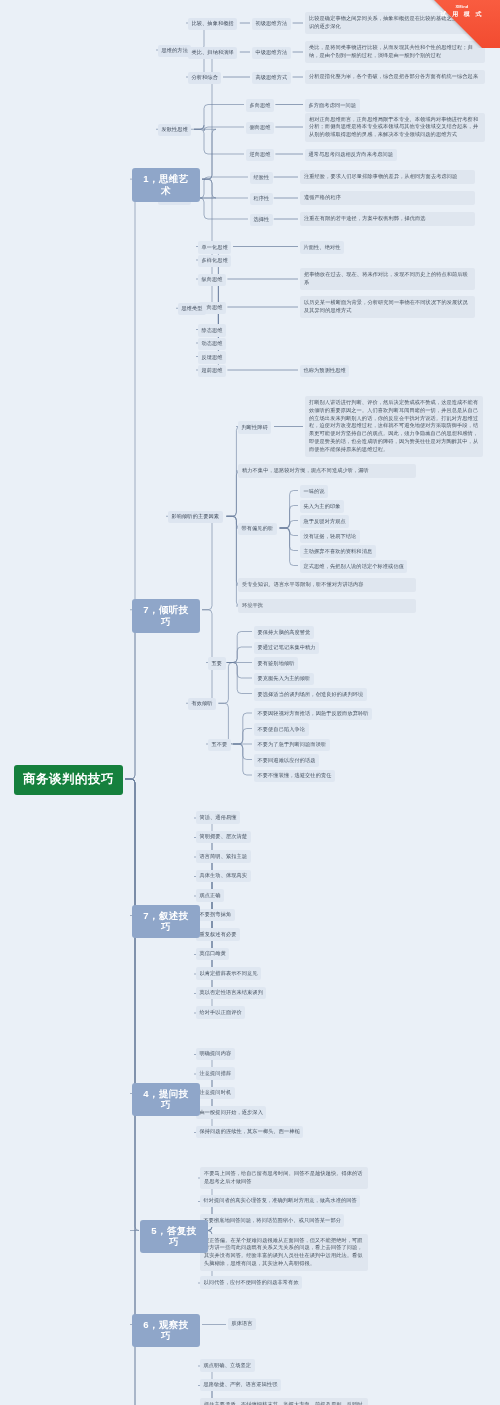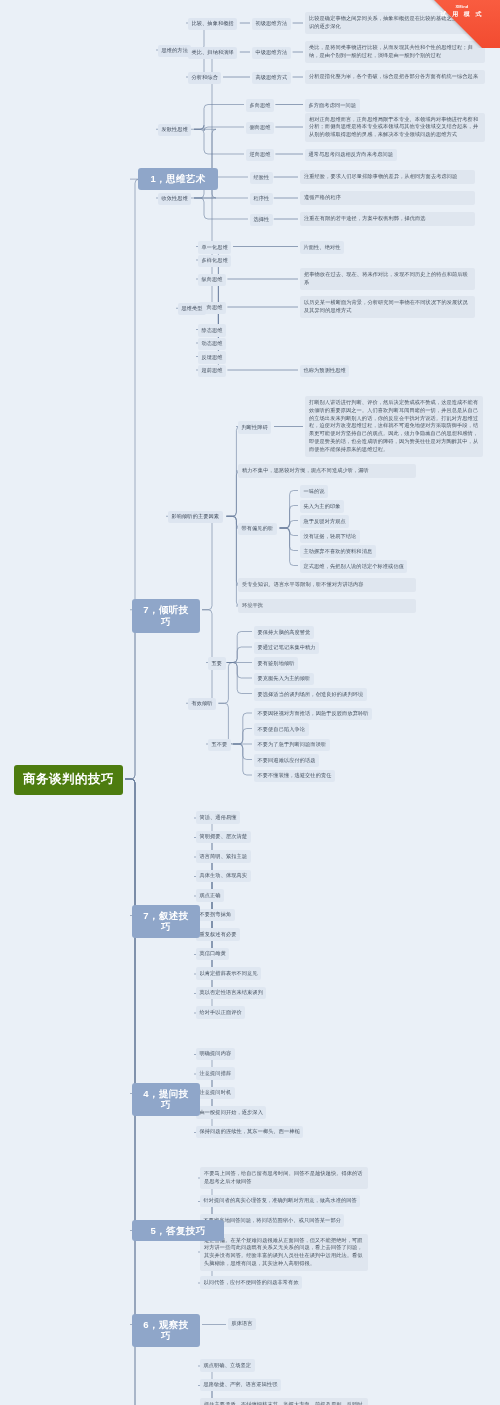--- a/index.html
+++ b/index.html
@@ -9,21 +9,21 @@
     font-family:"Liberation Sans","DejaVu Sans",sans-serif;
     background:#eaf0f7;
   }
   #canvas{ position:absolute; left:0; top:0; width:500px; height:1405px; }
   svg#links{ position:absolute; left:0; top:0; width:500px; height:1405px; pointer-events:none; }
 
   .node{ position:absolute; white-space:pre-wrap; }
 
   
   .root{
-    background:#4d7c0f; color:#ffffff; border-radius:3px;
+    background:#15803d; color:#ffffff; border-radius:3px;
     font-size:12.5px; font-weight:bold; letter-spacing:.5px;
     padding:7px 9px; line-height:1.25;
   }
   
   .lv1{
     background:#8fa6c9; color:#ffffff; border-radius:3px;
     font-size:9.5px; font-weight:bold; letter-spacing:.4px;
     padding:5px 8px; line-height:1.25; text-align:center;
   }
   
@@ -205,21 +205,21 @@
       <div class="node note" style="left: 300px; top: 268px; width: 175px;">把事物放在过去、现在、将来作对比，发现不同历史上的特点和前后联系</div>
       <div class="node lv3" style="left: 198px; top: 273.5px;">纵向思维</div>
       <div class="node note" style="left: 300px; top: 296px; width: 175px;">以历史某一横断面为背景，分析研究同一事物在不同状况下的发展状况及其异同的思维方式</div>
       <div class="node lv3" style="left: 198px; top: 301.5px;">横向思维</div>
       <div class="node lv3" style="left: 198px; top: 324px;">静态思维</div>
       <div class="node lv3" style="left: 198px; top: 337.5px;">动态思维</div>
       <div class="node lv3" style="left: 198px; top: 351px;">反馈思维</div>
       <div class="node lv3" style="left: 198px; top: 364.5px;">超前思维</div>
       <div class="node lv3" style="left: 300px; top: 364.5px;">也称为预测性思维</div>
       <div class="node lv2" style="left: 178px; top: 302.75px;">思维类型</div>
-      <div class="node lv1" style="left: 138px; top: 168.125px; width: 80px;">1，思维艺术</div>
+      <div class="node lv1" style="left: 132px; top: 168.125px; width: 68px;">1，思维艺术</div>
       <div class="node note" style="left: 305px; top: 396px; width: 178px;">打断别人讲话进行判断、评价，然后决定赞成或不赞成，这是造成不能有效倾听的重要原因之一。人们喜欢判断耳闻目睹的一切，并且总是从自己的立场出发来判断别人的话，你的反应会干扰对方说话。打乱对方思维过程，迫使对方改变思维过程，这样就不可避免地使对方采取防御手段，结果更可能使对方坚持自己的观点。因此，须力争隐藏自己的思想和感情，即使是赞美的话，也会造成听的障碍，因为赞美往往是对方陶醉其中，从而使他不能保持原来的思维过程。</div>
       <div class="node lv3" style="left: 238px; top: 421px;">判断性障碍</div>
       <div class="node note" style="left: 238px; top: 464px; width: 178px;">精力不集中，思路较对方慢，观点不同造成少听，漏听</div>
       <div class="node lv3" style="left: 300px; top: 485px;">一味的说</div>
       <div class="node lv3" style="left: 300px; top: 500px;">先入为主的印象</div>
       <div class="node lv3" style="left: 300px; top: 515px;">急于反驳对方观点</div>
       <div class="node lv3" style="left: 300px; top: 530px;">没有证据，轻易下结论</div>
       <div class="node lv3" style="left: 300px; top: 545px;">主动摒弃不喜欢的资料和消息</div>
       <div class="node lv3" style="left: 300px; top: 560px;">定式思维，先把别人说的话定个标准或估值</div>
       <div class="node lv3" style="left: 238px; top: 522.5px;">带有偏见的听</div>
@@ -256,21 +256,21 @@
       <div class="node lv3" style="left: 196px; top: 1067px;">注意提问措辞</div>
       <div class="node lv3" style="left: 196px; top: 1086.5px;">注意提问时机</div>
       <div class="node lv3" style="left: 196px; top: 1106px;">由一般提问开始，逐步深入</div>
       <div class="node lv3" style="left: 196px; top: 1125.5px;">保持问题的连续性，莫东一榔头、西一棒槌</div>
       <div class="node lv1" style="left: 132px; top: 1082.5px; width: 68px;">4，提问技巧</div>
       <div class="node note" style="left: 200px; top: 1167px; width: 168px;">不要马上回答，给自己留有思考时间。回答不是越快越快。得体的话是思考之后才做回答</div>
       <div class="node lv3" style="left: 200px; top: 1194.5px;">针对提问者的真实心理答复，准确判断对方用意，做高水准的回答</div>
       <div class="node lv3" style="left: 200px; top: 1214px;">不要彻底地回答问题，将问话范围缩小、或只回答某一部分</div>
       <div class="node note" style="left: 200px; top: 1233.5px; width: 168px;">避正答偏。在某个疑难问题很难从正面回答，但又不能拒绝时，可跟对方讲一些与此问题既有关系又无关系的问题，看上去回答了问题，其实并没有回答。经验丰富的谈判人员往往在谈判中运用此法。看似头脑糊涂，思维有问题，其实这种人高明得很。</div>
       <div class="node lv3" style="left: 200px; top: 1276px;">以问代答，应付不便回答的问题非常有效</div>
-      <div class="node lv1" style="left: 132px; top: 1219.5px; width: 92px;">5，答复技巧</div>
+      <div class="node lv1" style="left: 140px; top: 1219.5px; width: 68px;">5，答复技巧</div>
       <div class="node lv3" style="left: 228px; top: 1317.5px;">肢体语言</div>
       <div class="node lv1" style="left: 132px; top: 1313.5px; width: 68px;">6，观察技巧</div>
       <div class="node lv3" style="left: 200px; top: 1359px;">观点明确、立场坚定</div>
       <div class="node lv3" style="left: 200px; top: 1378.5px;">思路敏捷、严密、语言逻辑性强</div>
       <div class="node note" style="left: 200px; top: 1398px; width: 168px;">抓住主要矛盾，不纠缠细枝末节，掌握大方向，前提及原则，反驳时切中要害，做到有的放矢</div>
       <div class="node root" style="left: 14px; top: 765px;">商务谈判的技巧</div>
     </div>
 
   <div class="badge-wrap">
     <div class="xmind-badge"></div>

